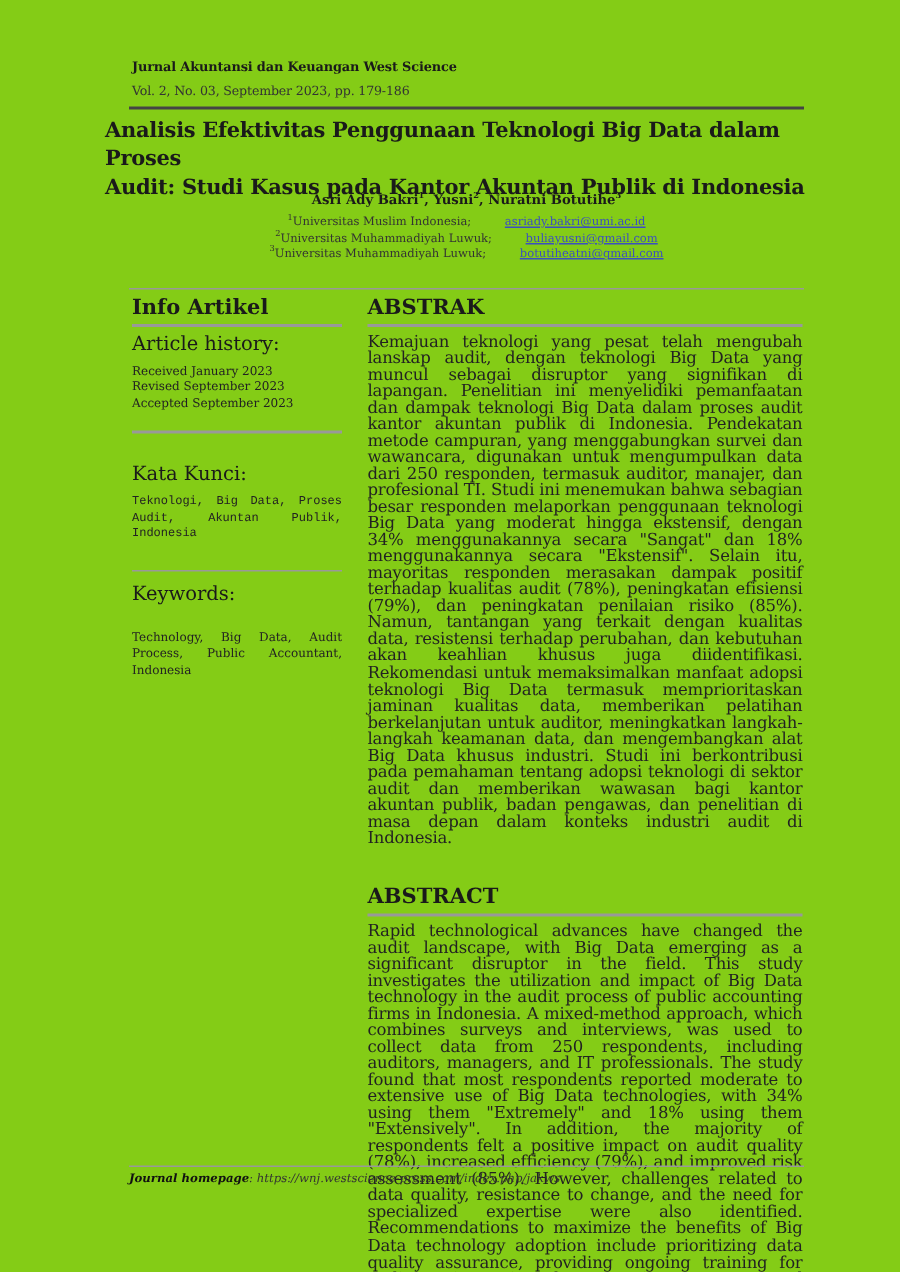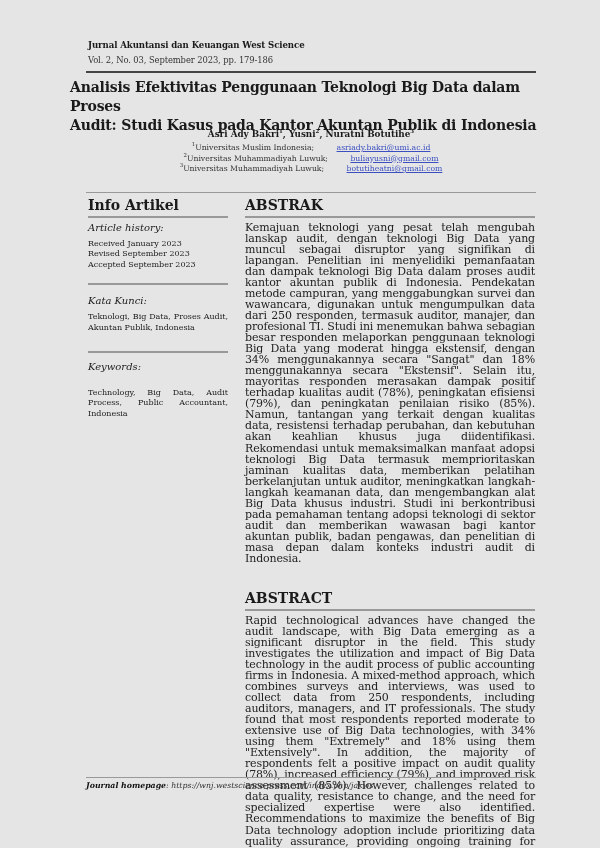--- a/index.html
+++ b/index.html
@@ -1,32 +1,32 @@
 <!DOCTYPE html>
 <html><head>
 <meta charset="utf-8">
 <style>
   html, body { margin: 0; padding: 0; background: #ffffff; }
   body { width: 600px; height: 848px; position: relative; overflow: hidden;
          font-family: "DejaVu Serif", "Liberation Serif", serif; color: #1a1a1a; }
-  .page { position: absolute; left: 0; top: 0; width: 600px; height: 848px; background: #e5e5e5; }
+  .page { position: absolute; left: 0; top: 0; width: 600px; height: 848px; background: #84cc16; }
   .journal-name { position: absolute; left: 88px; top: 40px; font-size: 8.6px; font-weight: bold; letter-spacing: -0.1px; }
   .journal-vol { position: absolute; left: 88px; top: 55px; font-size: 8.4px; color: #333; letter-spacing: -0.1px; }
   .rule-top { position: absolute; left: 86px; width: 450px; top: 71px; height: 2px; background: #444; }
   .title { position: absolute; left: 70px; width: 470px; top: 78px; text-align: left; font-size: 14px; font-weight: bold; line-height: 19px; letter-spacing: -0.2px; }
   .authors { position: absolute; left: 88px; width: 446px; top: 129px; text-align: center; font-size: 8.8px; font-weight: bold; }
   .affils { position: absolute; left: 88px; width: 446px; top: 143px; text-align: center; font-size: 7.7px; line-height: 10.6px; color: #333; }
   .affils a { color: #3b4fc0; text-decoration: underline; padding-left: 20px; }
   sup { font-size: 5.5px; vertical-align: super; line-height: 0; }
   .rule-mid { position: absolute; left: 86px; width: 450px; top: 192px; height: 1.3px; background: #999; }
 
   .left-col { position: absolute; left: 88px; width: 140px; top: 197px; }
   .sec-head { font-size: 14px; font-weight: bold; }
   .sec-rule { height: 1.6px; background: #999; margin-top: 3px; }
-  .italic-head { font-style: italic; font-size: 10px; }
+  .italic-head { font-size: 13px; }
   .small { font-size: 8px; line-height: 10.6px; color: #222; }
   .justify { text-align: justify; text-align-last: left; }
 
   .right-col { position: absolute; left: 245px; width: 290px; top: 197px; }
   .abs-text { font-size: 11px; line-height: 11.05px; text-align: justify; color: #222; letter-spacing: -0.15px; }
 
   .rule-bottom { position: absolute; left: 86px; width: 450px; top: 777px; height: 1.3px; background: #999; }
   .homepage { position: absolute; left: 86px; top: 781px; font-size: 7.8px; font-style: italic; color: #333; }
   .homepage b { color: #111; }
 </style>
@@ -63,22 +63,22 @@
     <div class="sec-rule"></div>
 
     <div class="italic-head" style="margin-top:4px;">Article history:</div>
     <div class="small" style="margin-top:6px;">
       <div>Received January 2023</div>
       <div>Revised September 2023</div>
       <div>Accepted September 2023</div>
     </div>
     <div class="sec-rule" style="margin-top:13px;"></div>
 
-    <div class="italic-head" style="margin-top:10px;">Kata Kunci:</div>
-    <div class="small justify" style="margin-top:6px;">Teknologi, Big Data, Proses Audit, Akuntan Publik, Indonesia</div>
+    <div class="italic-head" style="margin-top:20px;">Kata Kunci:</div>
+    <div class="small justify" style="margin-top:6px;font-family:Liberation Mono, monospace;">Teknologi, Big Data, Proses Audit, Akuntan Publik, Indonesia</div>
     <div class="sec-rule" style="margin-top:18px;"></div>
 
     <div class="italic-head" style="margin-top:8px;">Keywords:</div>
     <div class="small justify" style="margin-top:16px;">Technology, Big Data, Audit Process, Public Accountant, Indonesia</div>
   </div>
 
   <div class="right-col">
     <div class="sec-head">ABSTRAK</div>
     <div class="sec-rule"></div>
     <div class="abs-text" style="margin-top:4px;">Kemajuan teknologi yang pesat telah mengubah lanskap audit, dengan teknologi Big Data yang muncul sebagai disruptor yang signifikan di lapangan. Penelitian ini menyelidiki pemanfaatan dan dampak teknologi Big Data dalam proses audit kantor akuntan publik di Indonesia. Pendekatan metode campuran, yang menggabungkan survei dan wawancara, digunakan untuk mengumpulkan data dari 250 responden, termasuk auditor, manajer, dan profesional TI. Studi ini menemukan bahwa sebagian besar responden melaporkan penggunaan teknologi Big Data yang moderat hingga ekstensif, dengan 34% menggunakannya secara "Sangat" dan 18% menggunakannya secara "Ekstensif". Selain itu, mayoritas responden merasakan dampak positif terhadap kualitas audit (78%), peningkatan efisiensi (79%), dan peningkatan penilaian risiko (85%). Namun, tantangan yang terkait dengan kualitas data, resistensi terhadap perubahan, dan kebutuhan akan keahlian khusus juga diidentifikasi. Rekomendasi untuk memaksimalkan manfaat adopsi teknologi Big Data termasuk memprioritaskan jaminan kualitas data, memberikan pelatihan berkelanjutan untuk auditor, meningkatkan langkah-langkah keamanan data, dan mengembangkan alat Big Data khusus industri. Studi ini berkontribusi pada pemahaman tentang adopsi teknologi di sektor audit dan memberikan wawasan bagi kantor akuntan publik, badan pengawas, dan penelitian di masa depan dalam konteks industri audit di Indonesia.</div>

